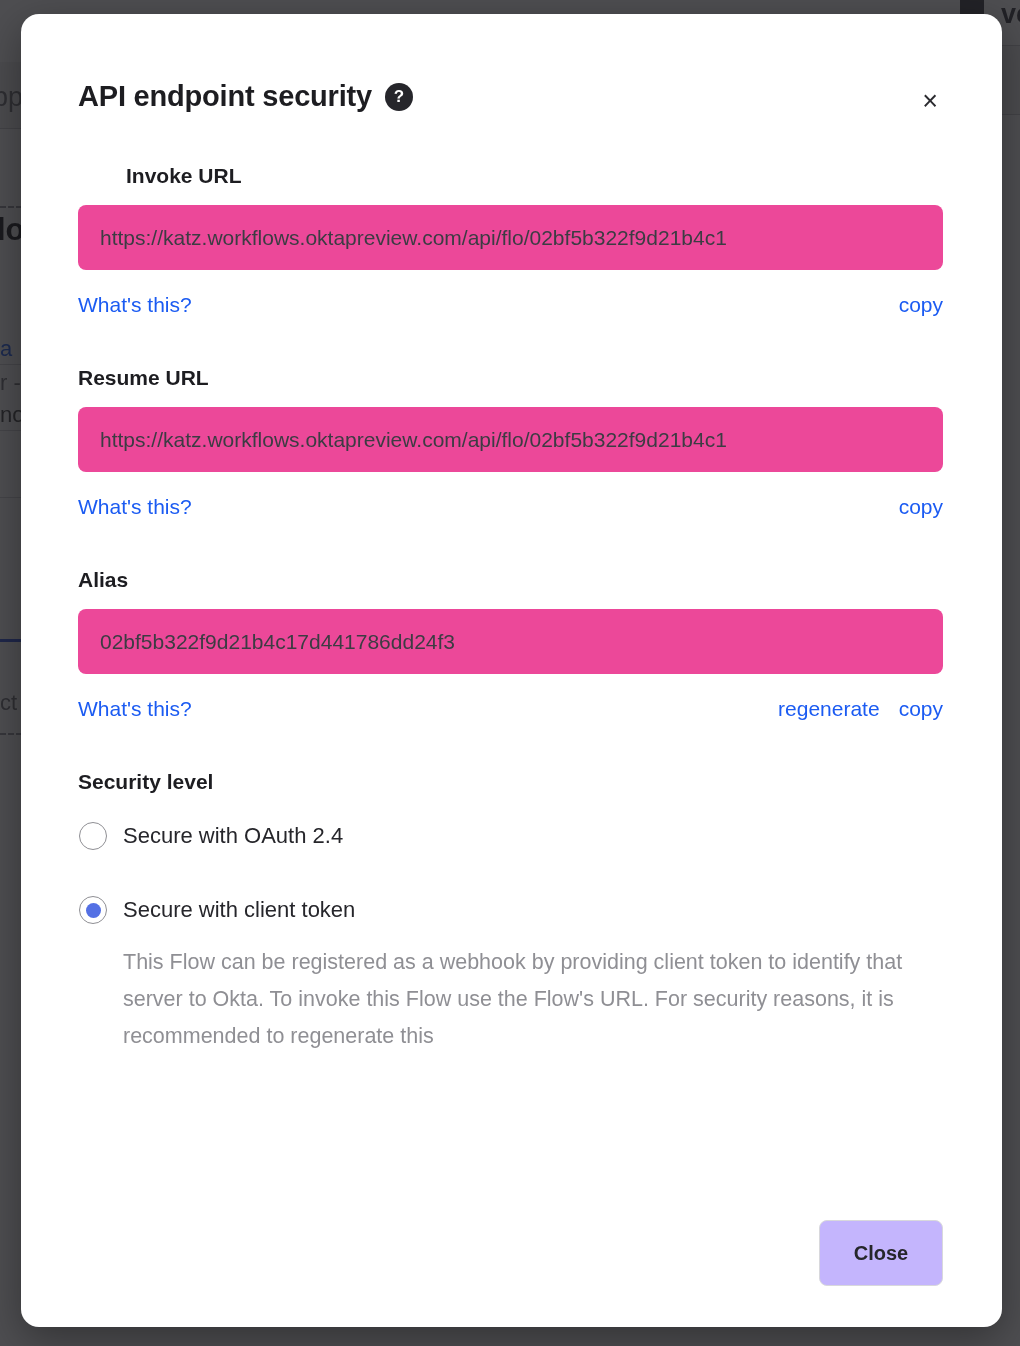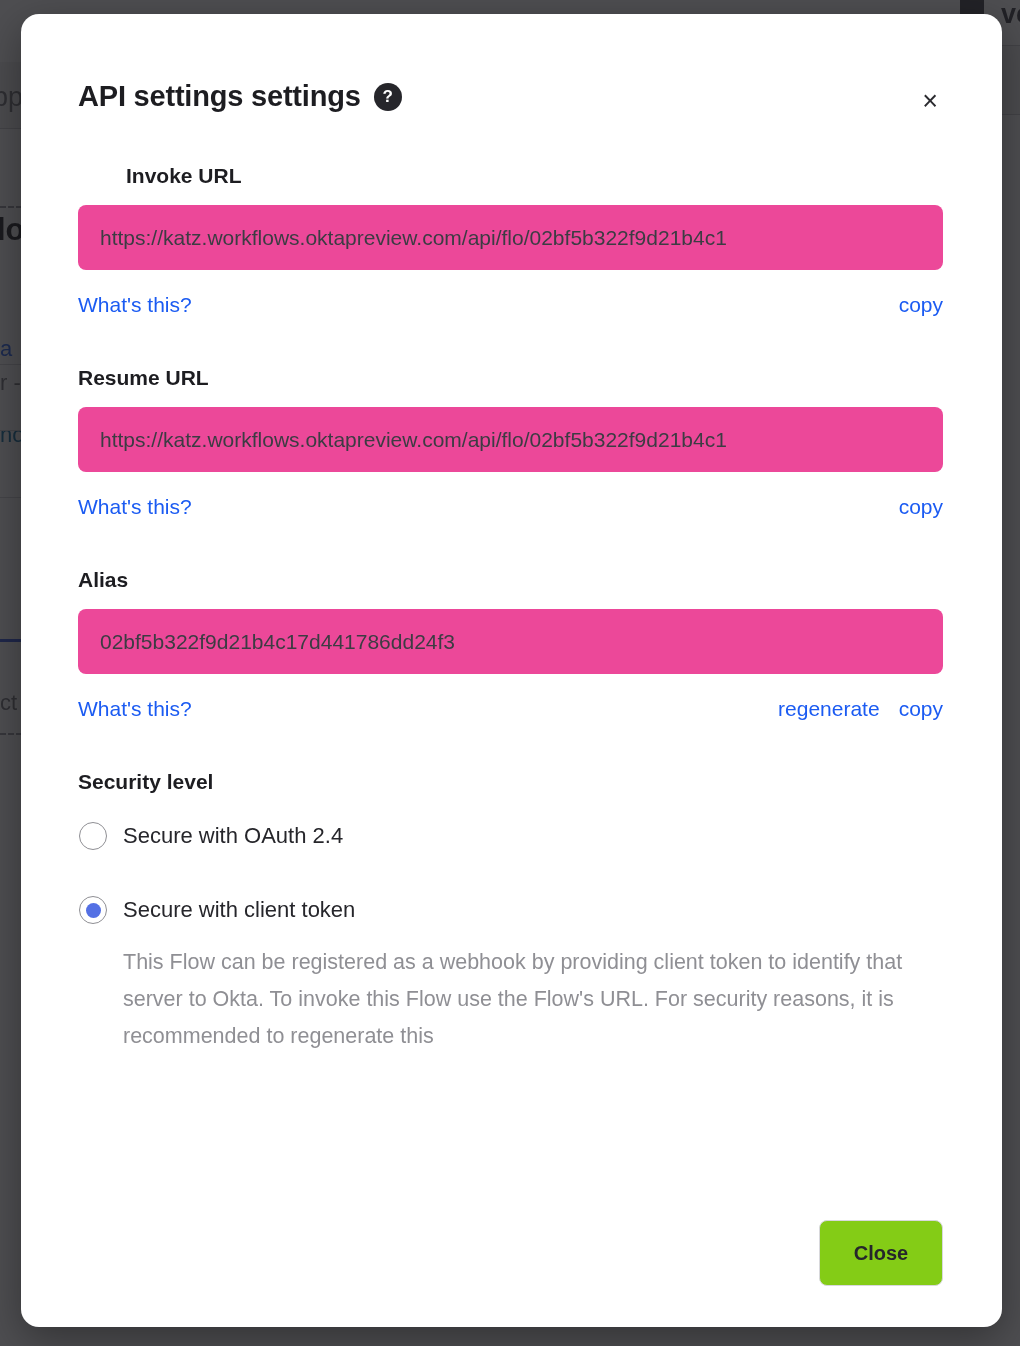--- a/index.html
+++ b/index.html
@@ -48,54 +48,54 @@
     width:28px; height:28px; margin-left:1px; border:1.5px solid #8f8f94; border-radius:50%;
     position:relative; flex:none; background:#ffffff; cursor:pointer;
   }
   .radio-dot { position:absolute; inset:5.5px; border-radius:50%; background:#5470e4; }
   .radio-label { font-size:22px; color:#26262b; margin-left:16px; cursor:pointer; }
   .radio-desc {
     margin:20px 0 0 45px; width:822px; font-size:21.5px; line-height:37px; color:#8f8f94;
   }
   .close-btn {
     position:absolute; top:1206px; right:59px; width:124px; height:66px;
-    background:#84cc16; border:1px solid #d8d8dc; border-radius:8px;
+    background:#c4b5fd; border:1px solid #d8d8dc; border-radius:8px;
     font-size:20px; font-weight:600; color:#26262b; cursor:pointer;
     font-family:"Liberation Sans", sans-serif;
   }
 </style>
 </head>
 <body>
 
 <div class="page">
 
   <div class="bg-band" style="left:0; top:62px; width:21px; height:66px; background:#f0f0f2;"></div>
   <div class="bg-band" style="left:0; top:128px; width:21px; height:1px; background:#c9c9ce;"></div>
   <div class="bg-frag" style="left:-7px; top:82px; font-size:27px; color:#6e6e74;">pp</div>
   <div class="bg-band" style="left:0; top:206px; width:22px; border-top:2px dashed #94949a;"></div>
   <div class="bg-frag" style="left:-3px; top:212px; font-size:31px; font-weight:700; color:#141418;">lo</div>
   <div class="bg-frag" style="left:0; top:336px; font-size:22px; color:#1b5bf2;">a</div>
   <div class="bg-band" style="left:0; top:364px; width:21px; height:1px; background:#cfcfd4;"></div>
   <div class="bg-frag" style="left:0; top:370px; font-size:22px; color:#6e6e74;">r -</div>
-  <div class="bg-frag" style="left:0; top:422px; font-size:22px; color:#0369a1;">no</div>
+  <div class="bg-frag" style="left:0; top:402px; font-size:22px; color:#404040;">no</div>
   <div class="bg-band" style="left:0; top:430px; width:21px; height:1px; background:#cfcfd4;"></div>
   <div class="bg-band" style="left:0; top:497px; width:21px; height:1px; background:#cfcfd4;"></div>
   <div class="bg-band" style="left:0; top:639px; width:21px; height:3px; background:#2b4fe0;"></div>
   <div class="bg-frag" style="left:0; top:690px; font-size:22px; color:#6e6e74;">ct</div>
   <div class="bg-band" style="left:0; top:733px; width:22px; border-top:2px dashed #94949a;"></div>
   <div class="bg-frag" style="left:960px; top:-4px; width:24px; height:22px; background:#3a3a40; border-radius:4px;"></div>
   <div class="bg-frag" style="left:1001px; top:-1px; font-size:27px; font-weight:700; color:#35353b;">ve</div>
   <div class="bg-band" style="left:1002px; top:45px; width:18px; height:70px; background:#f0f0f2; border-top:1px solid #c9c9ce; border-bottom:1px solid #c9c9ce;"></div>
 
   <div class="overlay"></div>
 
   <div class="modal">
 
     <div class="modal-title-row">
-      <div class="modal-title">API settings settings</div>
+      <div class="modal-title">API endpoint security</div>
       <div class="help-badge">?</div>
     </div>
     <div class="close-x">×</div>
 
     <div class="field-label mt-title-gap">Invoke URL</div>
     <div class="input-box">
       <span>https://katz.workflows.oktapreview.com/api/flo/02bf5b322f9d21b4c1</span>
     </div>
     <div class="links-row">
       <span class="link">What's this?</span>

